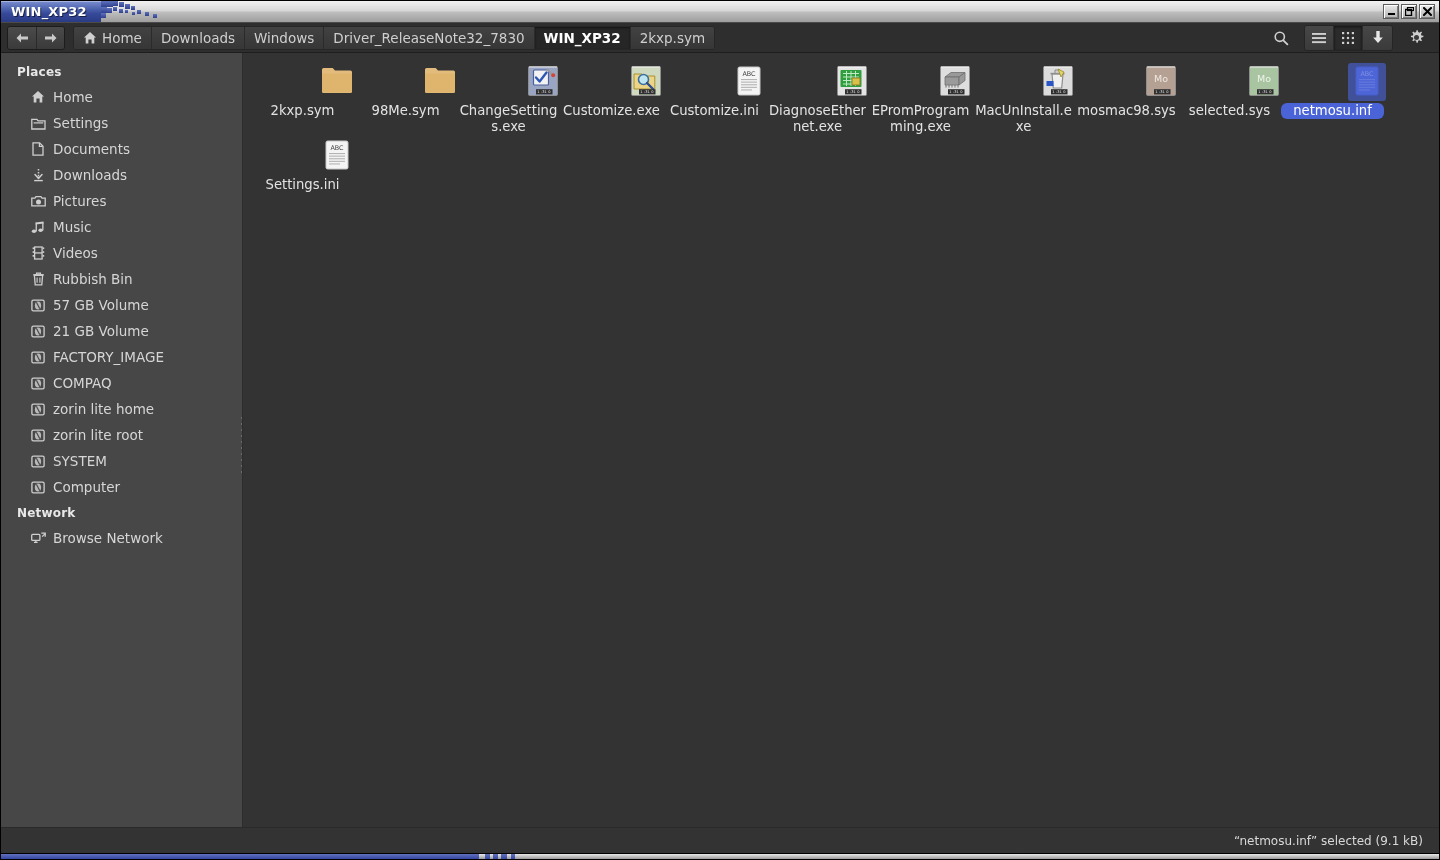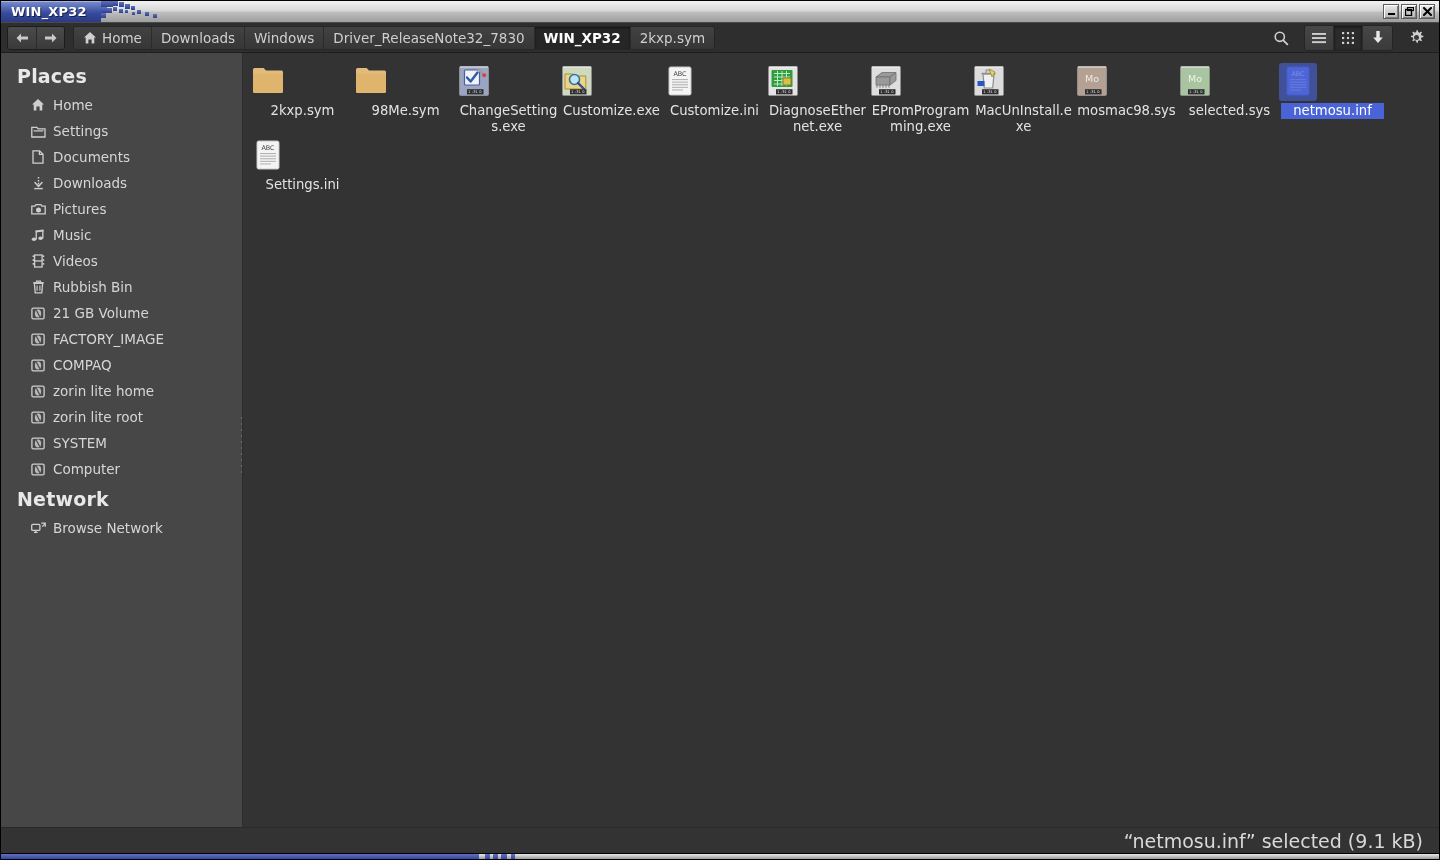--- a/index.html
+++ b/index.html
@@ -115,21 +115,21 @@
   #body { flex: 1; display: flex; min-height: 0; position: relative; }
 
   
   #sidebar {
     width: 242px; flex: 0 0 242px;
     background: #474747;
     border-right: 1px solid #2d2d2d;
     padding-top: 6px; overflow: hidden; position: relative;
   }
   .side-head {
-    color: #e8e8e8; font-size: 19px; font-weight: bold;
+    color: #e8e8e8; font-size: 12px; font-weight: bold;
     padding: 6px 0 5px 16px; letter-spacing: .2px;
   }
   .side-item {
     display: flex; align-items: center; gap: 7px;
     padding: 3px 0 3px 29px; height: 26px;
     color: #d6d6d6; font-size: 13.5px; white-space: nowrap;
   }
   .side-item .sicon {
     width: 16px; height: 16px; display: flex;
     align-items: center; justify-content: center; color: #cfcfcf; flex: 0 0 16px;
@@ -144,44 +144,44 @@
 
   
   #filepane { flex: 1; background: #333333; position: relative; overflow: hidden; }
   #grid {
     display: flex; flex-wrap: wrap;
     align-content: flex-start;
     padding: 8px 6px 0 8px;
   }
   .fitem {
     width: 103px; padding-top: 4px;
-    display: flex; flex-direction: column; align-items: flex-start;
+    display: flex; flex-direction: column; align-items: flex-end;
   }
   .ficon { width: 34px; height: 34px; margin-bottom: 4px; position: relative; }
   .flabel {
     color: #e3e3e3; font-size: 13.2px; line-height: 16px;
     text-align: center; width: 100%;
     word-break: break-word; padding: 0 1px;
   }
   .fitem.selected .flabel {
-    background: #4a64d8; color: #ffffff; border-radius: 0;
+    background: #4a64d8; color: #ffffff; border-radius: 6px;
   }
   .fitem.selected .ficon::after {
     content: ""; position: absolute; inset: -2px;
     background: rgba(74,100,216,.62); border-radius: 3px;
   }
 
   
   #statusbar {
     height: 26px; flex: 0 0 26px;
     background: #333333; border-top: 1px solid #2a2a2a;
     display: flex; align-items: center; justify-content: flex-end;
     padding-right: 16px;
   }
-  #statustext { color: #d9d9d9; font-size: 19px; }
+  #statustext { color: #d9d9d9; font-size: 12px; }
 
   
   #bottomborder {
     height: 6px; flex: 0 0 6px; position: relative;
     background: linear-gradient(to bottom, #e9e9e9, #9a9a9a);
     border-top: 1px solid #000;
   }
   #bottomborder .bseg {
     position: absolute; top: 0; height: 5px;
     background: linear-gradient(to bottom, #6272c0, #3446a0);
@@ -416,20 +416,30 @@
             <span>Rubbish Bin</span>
           </div>
           <div class="side-item">
             <span class="sicon">
               <svg width="14" height="13" viewBox="0 0 14 13">
                 <rect x=".9" y="1.2" width="12.2" height="10.6" rx="1.4" fill="none" stroke="#cfcfcf" stroke-width="1.3"></rect>
                 <ellipse cx="7" cy="6.5" rx="3.1" ry="4" fill="#b9b9b9"></ellipse>
                 <path d="M5.4 3.3 L8.8 9.7" stroke="#4a4a4a" stroke-width="1.2"></path>
               </svg>
             </span>
+            <span>57 GB Volume</span>
+          </div>
+          <div class="side-item">
+            <span class="sicon">
+              <svg width="14" height="13" viewBox="0 0 14 13">
+                <rect x=".9" y="1.2" width="12.2" height="10.6" rx="1.4" fill="none" stroke="#cfcfcf" stroke-width="1.3"></rect>
+                <ellipse cx="7" cy="6.5" rx="3.1" ry="4" fill="#b9b9b9"></ellipse>
+                <path d="M5.4 3.3 L8.8 9.7" stroke="#4a4a4a" stroke-width="1.2"></path>
+              </svg>
+            </span>
             <span>21 GB Volume</span>
           </div>
           <div class="side-item">
             <span class="sicon">
               <svg width="14" height="13" viewBox="0 0 14 13">
                 <rect x=".9" y="1.2" width="12.2" height="10.6" rx="1.4" fill="none" stroke="#cfcfcf" stroke-width="1.3"></rect>
                 <ellipse cx="7" cy="6.5" rx="3.1" ry="4" fill="#b9b9b9"></ellipse>
                 <path d="M5.4 3.3 L8.8 9.7" stroke="#4a4a4a" stroke-width="1.2"></path>
               </svg>
             </span>

